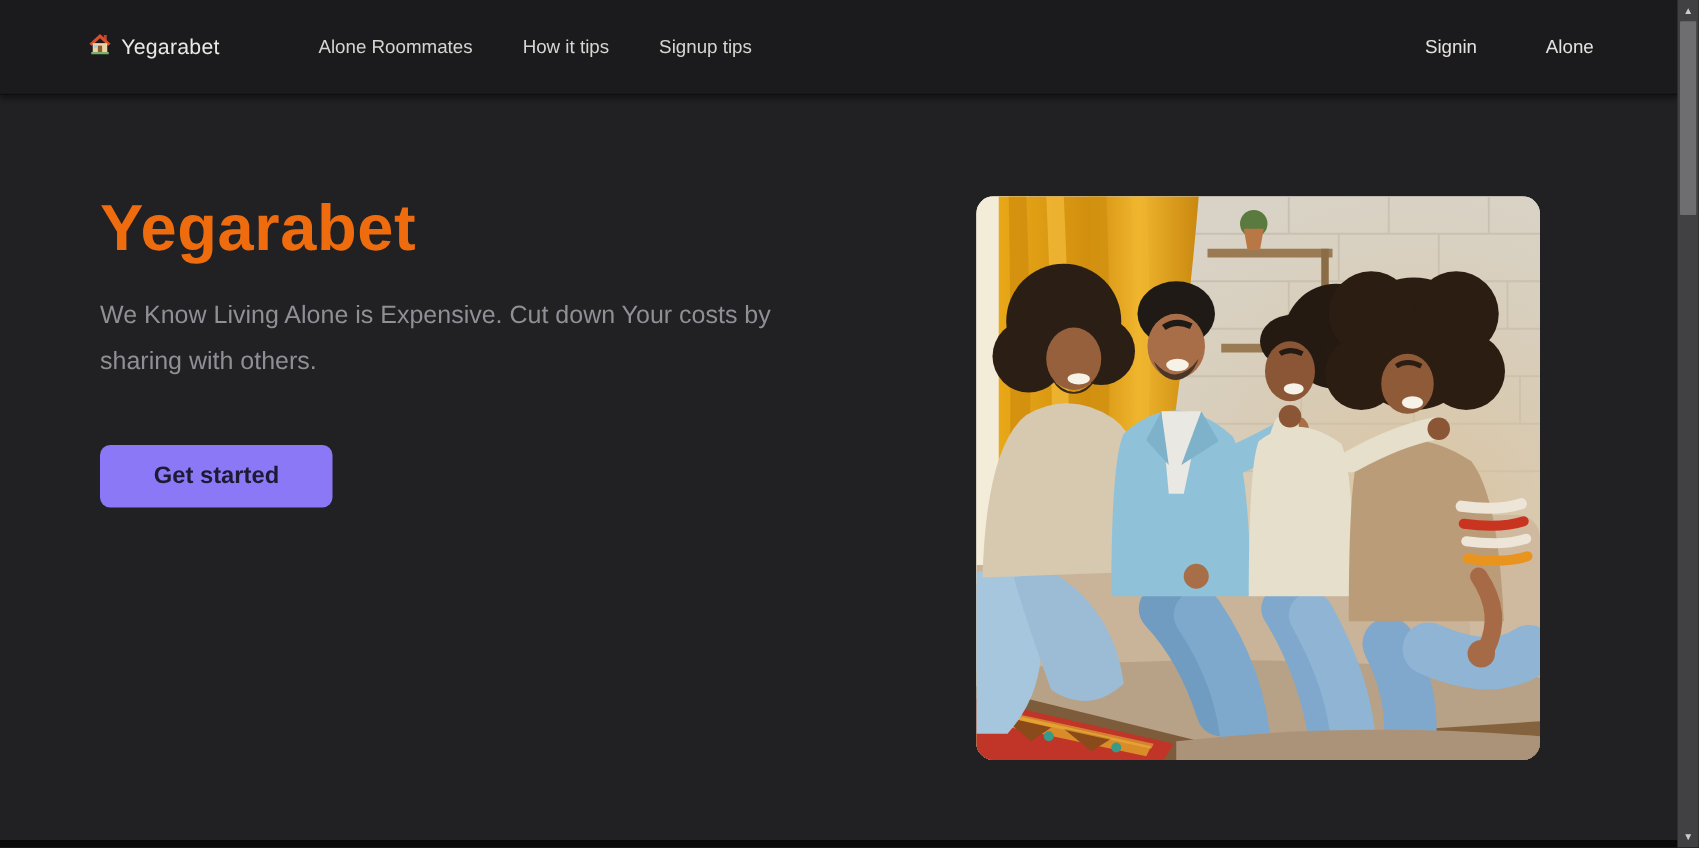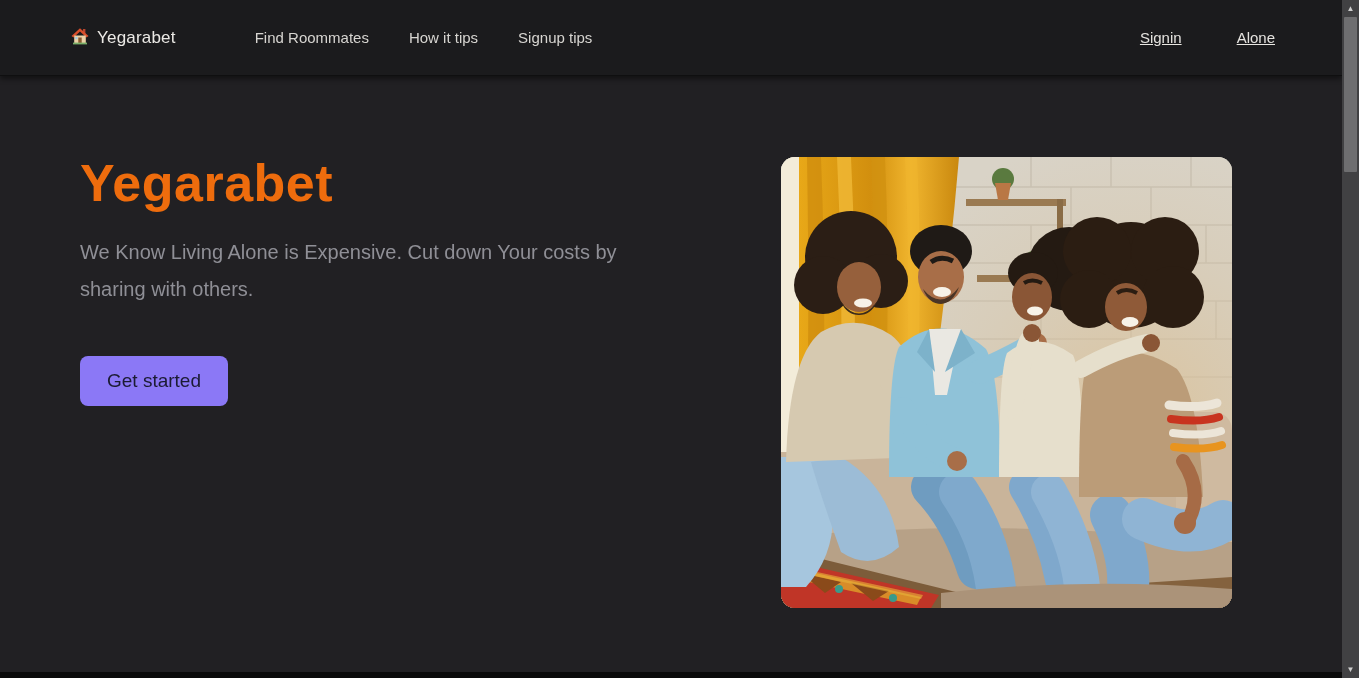--- a/index.html
+++ b/index.html
@@ -20,21 +20,21 @@
     box-shadow: 0 3px 5px rgba(0,0,0,0.45);
     display: flex; align-items: center;
     padding: 0 67px 0 70px;
     z-index: 5;
   }
   .brand { display: flex; align-items: center; gap: 7px; cursor: pointer; }
   .brand-label { font-size: 17px; font-weight: 500; color: #ebe9e5; letter-spacing: 0.2px; }
   .nav-links { display: flex; gap: 40px; margin-left: 79px; }
   .nav-link { font-size: 15px; color: #d7d5d1; text-decoration: none; cursor: pointer; }
   .nav-spacer { flex: 1; }
-  .auth-links { display: flex; gap: 55px; text-decoration: underline; }
+  .auth-links { display: flex; gap: 55px; }
   .auth-link { font-size: 15px; color: #e4e2de; text-decoration: none; cursor: pointer; }
 
   
   .hero-left {
     position: absolute; left: 80px; top: 155px; width: 640px;
   }
   .hero-brand {
     color: #ee6c0d; font-size: 52px; font-weight: 700; letter-spacing: 0.5px;
     line-height: 1.1;
   }
@@ -48,24 +48,24 @@
     margin-top: 22px;
     color: #8f8f96; font-size: 20px; font-weight: 500;
     line-height: 37px;
     width: 580px;
   }
   .cta-button {
     margin-top: 48px;
     display: inline-block;
     background: #8b78f6;
     color: #1b1b33;
-    font-size: 19px; font-weight: 400;
+    font-size: 19px; font-weight: 700;
     font-family: "Liberation Sans", sans-serif;
     border: none; border-radius: 8px;
-    padding: 14px 27px;
+    padding: 14px 43px;
     cursor: pointer;
   }
 
   .hero-image {
     position: absolute; left: 781px; top: 157px;
     width: 451px; height: 451px;
     border-radius: 14px;
     overflow: hidden;
     background: #d8d2c6;
   }
@@ -111,21 +111,21 @@
         <rect x="4.2" y="9.5" width="11.6" height="7.5" fill="#ecd2a7"></rect>
         <rect x="8.3" y="11.5" width="3.4" height="5.5" fill="#8a5a30"></rect>
         <rect x="5.3" y="11" width="2.2" height="2.2" fill="#9ecbe8"></rect>
         <rect x="3" y="16.6" width="14" height="1.8" fill="#7ab06a"></rect>
       </svg>
     </span>
     <span class="brand-label">Yegarabet</span>
   </div>
 
   <div class="nav-links">
-    <a class="nav-link">Find Roommates</a>
+    <a class="nav-link">Alone Roommates</a>
     <a class="nav-link">How it tips</a>
     <a class="nav-link">Signup tips</a>
   </div>
 
   <div class="nav-spacer"></div>
 
   <div class="auth-links">
     <a class="auth-link">Signin</a>
     <a class="auth-link">Alone</a>
   </div>

